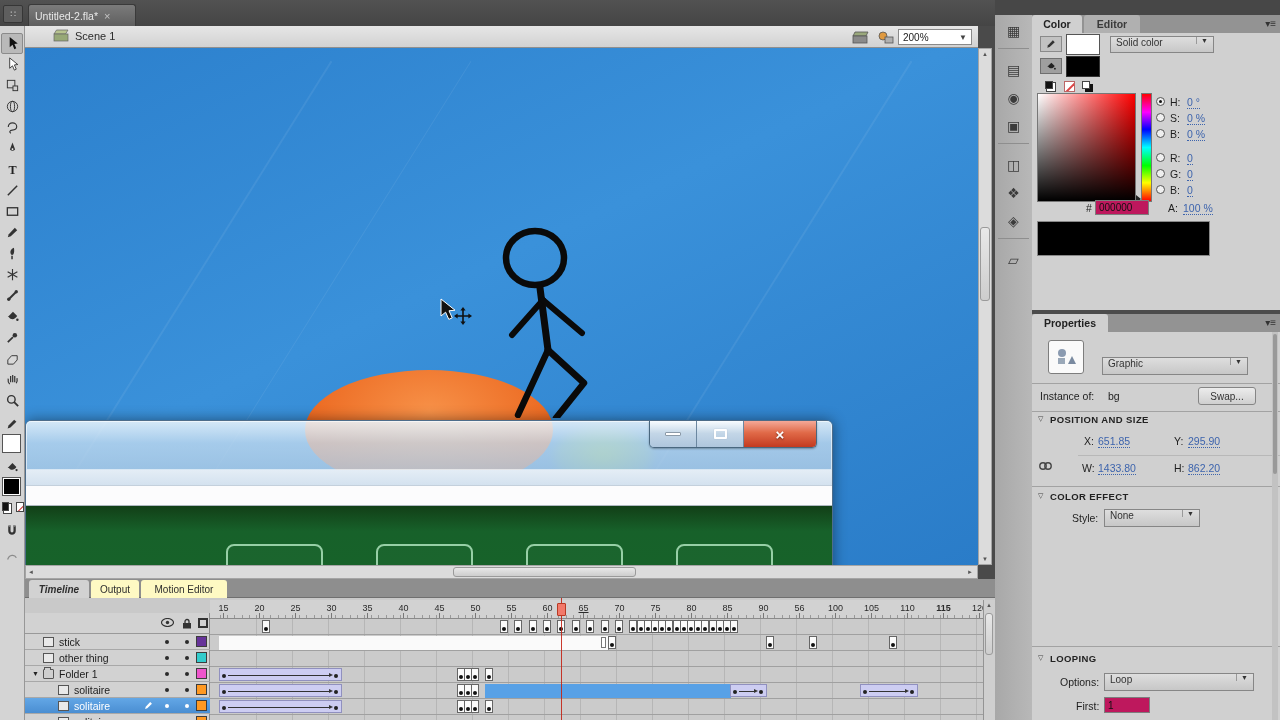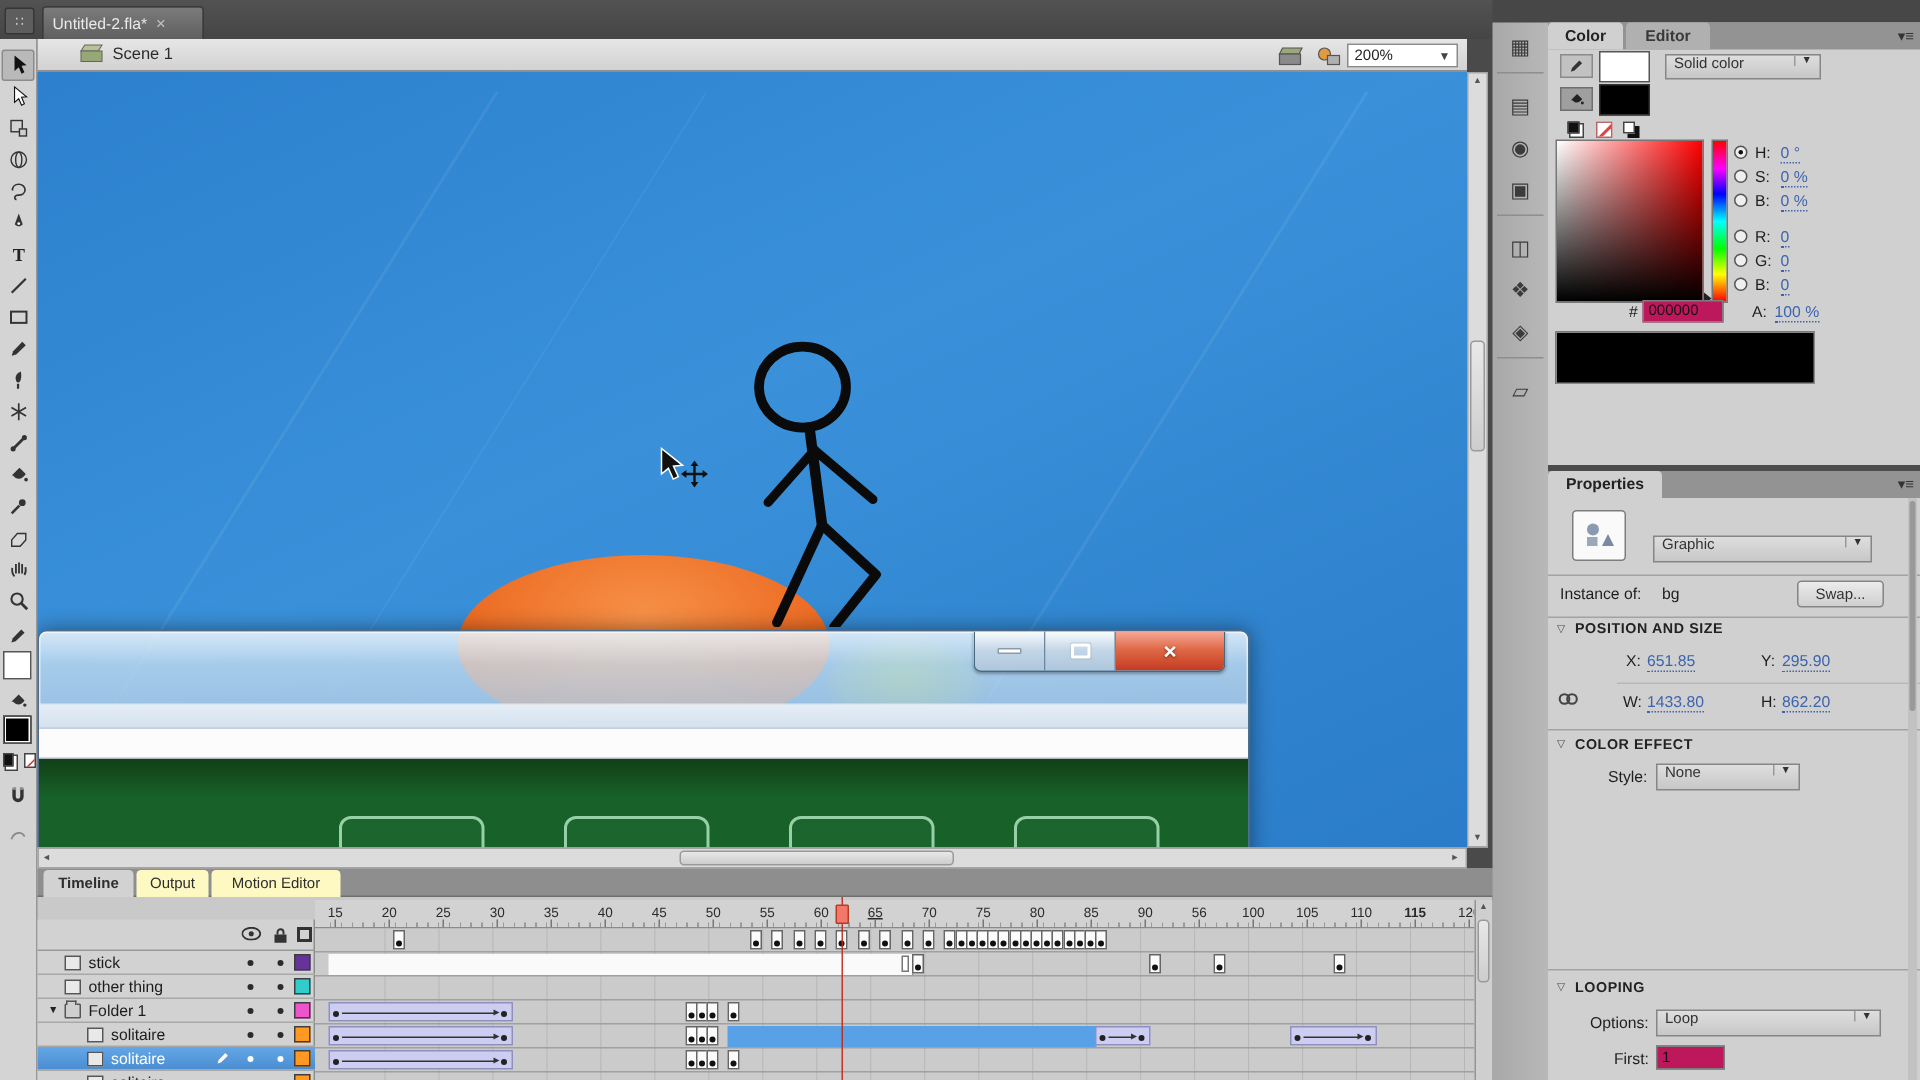--- a/index.html
+++ b/index.html
@@ -338,21 +338,21 @@
     <div class="sbarrow" style="left:0;bottom:2px;width:12px">▼</div>
   </div>
   <div class="sbtrack" style="left:25px;top:565px;width:953px;height:14px">
     <div class="sbarrow" style="left:2px;top:3px">◄</div>
     <div class="sbthumb" style="left:427px;top:1px;width:183px;height:10px"></div>
     <div class="sbarrow" style="right:4px;top:3px">►</div>
   </div>
 
   <div id="timeline">
     <div id="tl-tabs">
-        <div class="tltab active" style="left: 4px; width: 60px;">Timeline</div>
+        <div class="tltab active" style="left: 4px; width: 60px; font-style: italic;">Timeline</div>
         <div class="tltab" style="left: 66px; width: 48px;">Output</div>
         <div class="tltab" style="left: 116px; width: 86px;">Motion Editor</div>
       </div>
     <div id="tl-content">
       <div id="layercol">
         <div id="lheader">
           <svg class="hdricon" style="left:136px" width="13" height="9" viewBox="0 0 13 9">
               <ellipse cx="6.5" cy="4.5" rx="6" ry="4" fill="none" stroke="#333" stroke-width="1.2"></ellipse>
               <circle cx="6.5" cy="4.5" r="1.7" fill="#333"></circle>
             </svg>

